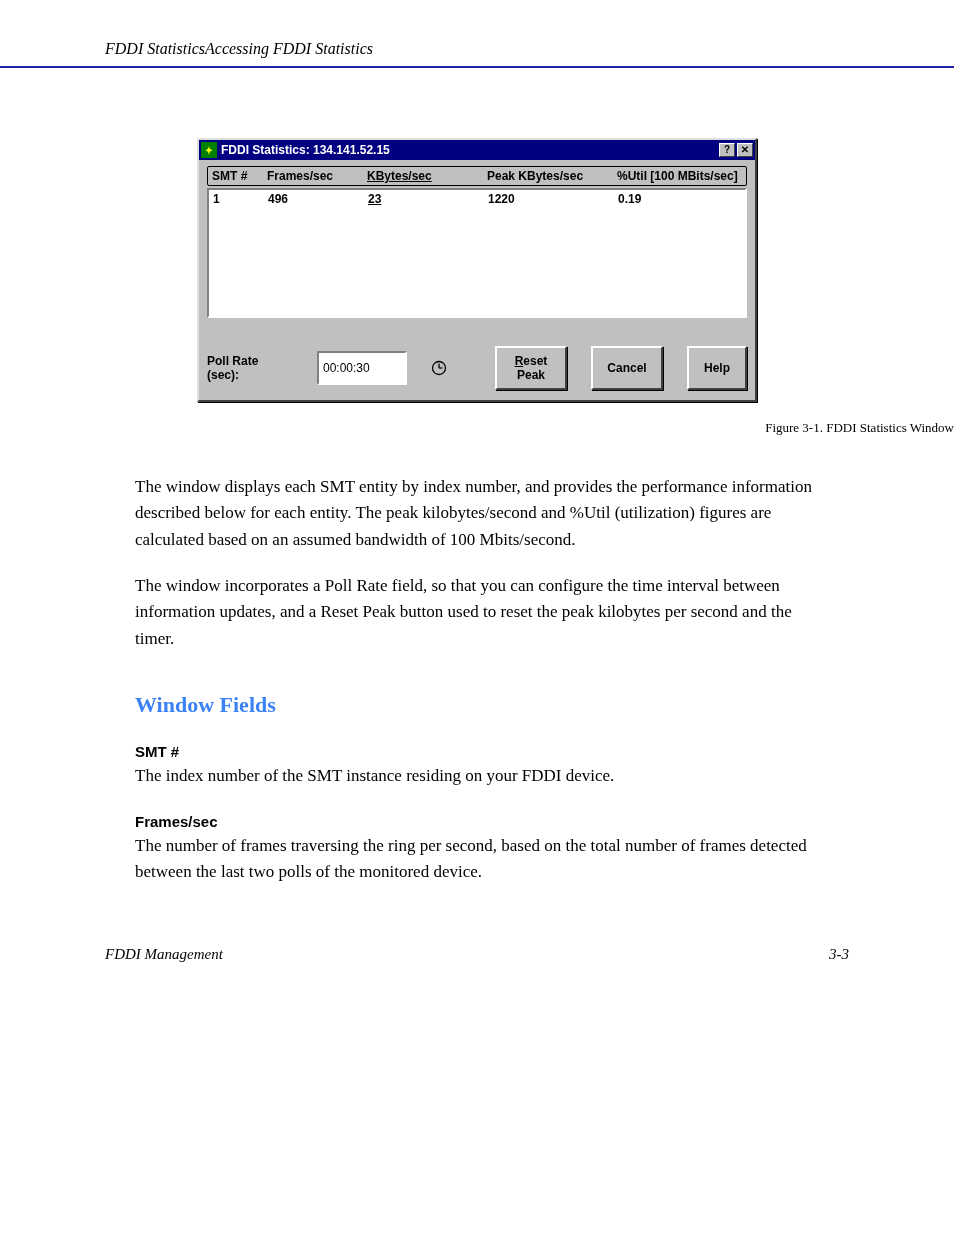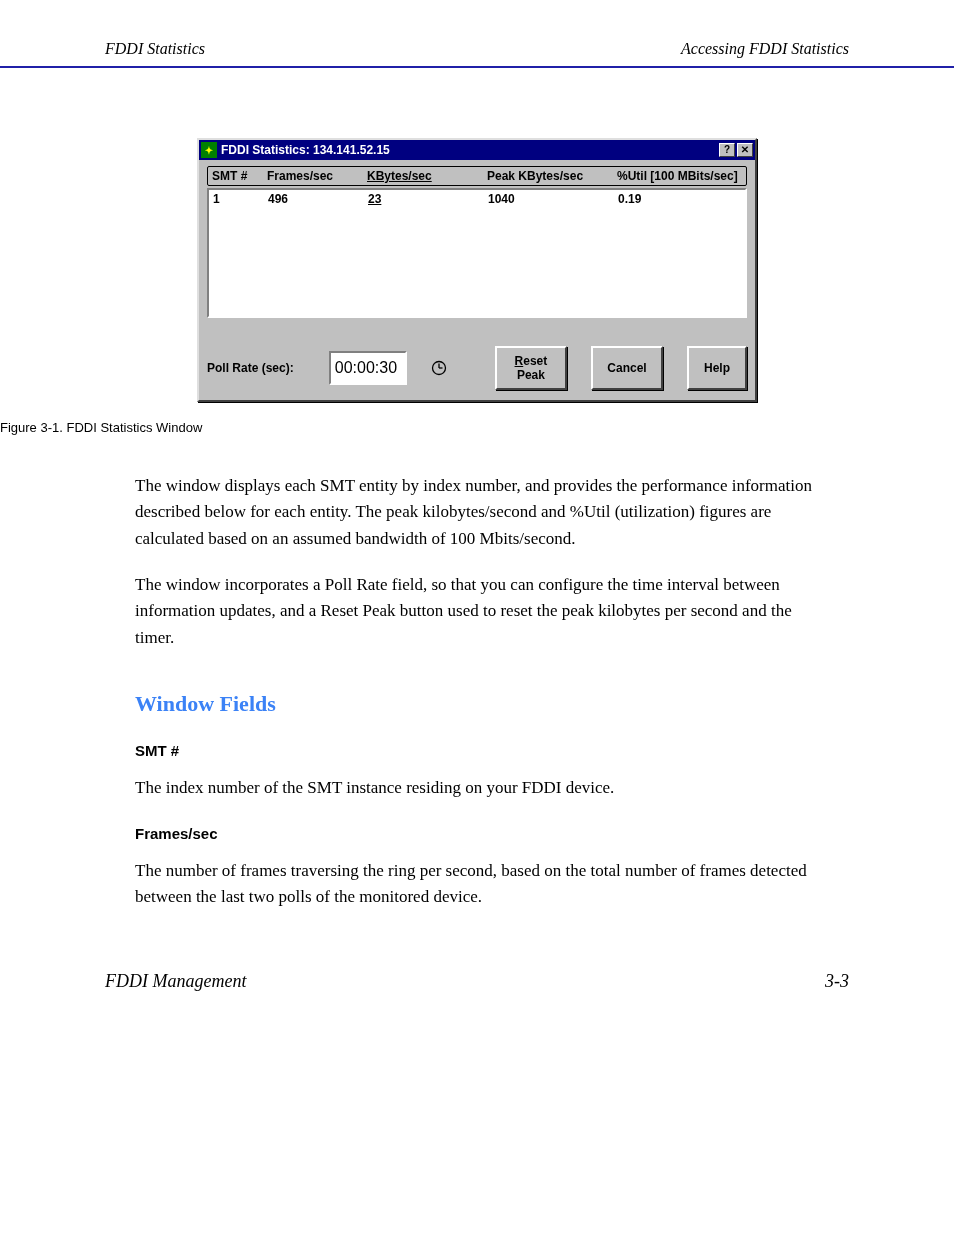--- a/index.html
+++ b/index.html
@@ -9,21 +9,20 @@
     font-family: "MS Sans Serif", Arial, sans-serif;
     font-size: 12px;
     color: #000;
     width: 954px;
   }
   .page-header {
     padding: 40px 105px 8px 105px;
     border-bottom: 2px solid #2020a8;
     margin-bottom: 70px;
     display: flex;
-    justify-content: space-between;
     font-style: italic;
     font-family: "Times New Roman", serif;
     font-size: 16px;
     color: #000;
   }
   .dialog-wrap {
     display: flex;
     justify-content: center;
   }
   .dialog {
@@ -103,27 +102,27 @@
     align-items: center;
     margin-top: 28px;
     gap: 24px;
   }
   .footer-label {
     font-weight: bold;
     font-size: 12px;
     width: 120px;
   }
   .poll-input {
-    width: 78px;
+    width: 90px;
     height: 22px;
     background: #fff;
     border: 2px solid;
     border-color: #808080 #fff #fff #808080;
     font-family: inherit;
-    font-size: 16px;
+    font-size: 12px;
     padding: 15px 4px;
     text-align: left;
   }
   .clock-icon {
     width: 18px; height: 18px;
     display: inline-flex;
     align-items: center;
     justify-content: center;
   }
   .clock-icon svg { display:block; }
@@ -136,50 +135,50 @@
     border-color: #fff #404040 #404040 #fff;
     font-family: inherit;
     font-size: 12px;
     font-weight: bold;
     padding: 0 8px;
     cursor: pointer;
     box-shadow: 1px 1px 0 #000;
   }
   .btn .ul { text-decoration: underline; }
   .caption {
-    text-align: left;
+    text-align: right;
     margin-top: 18px;
-    font-family: Liberation Sans, sans-serif;
+    font-family: Liberation Serif, serif;
     font-size: 13px;
   }
   .body-text {
     margin: 38px 135px 0 135px;
     font-family: "Times New Roman", serif;
     font-size: 17px;
     line-height: 1.55;
   }
-  .body-text p { margin: 13px 0 20px 0; }
+  .body-text p { margin: 0 0 20px 0; }
   .section-head {
     font-family: Liberation Serif, serif;
     font-size: 22px;
     color: #3b82f6;
     font-weight: bold;
     margin: 36px 0 11px 0;
   }
   .field-name {
     font-family: Arial, sans-serif;
     font-weight: bold;
     font-size: 15px;
     margin-top: 18px;
   }
   .page-footer {
     margin: 60px 105px 40px 105px;
     font-style: italic;
     font-family: "Times New Roman", serif;
-    font-size: 18px;
+    font-size: 15px;
   }
 </style>
 </head>
 <body>
 
 <div class="page-header">
   <span>FDDI Statistics</span>
   <span>Accessing FDDI Statistics</span>
 </div>
 
@@ -197,21 +196,21 @@
         <span class="c-fps">Frames/sec</span>
         <span class="c-kbps">KBytes/sec</span>
         <span class="c-peak">Peak KBytes/sec</span>
         <span class="c-util">%Util [100 MBits/sec]</span>
       </div>
       <div class="listbox">
         <div class="row">
           <span class="c-smt">1</span>
           <span class="c-fps">496</span>
           <span class="c-kbps">23</span>
-          <span class="c-peak">1040</span>
+          <span class="c-peak">1220</span>
           <span class="c-util">0.19</span>
         </div>
       </div>
       <div class="footer">
         <span class="footer-label">Poll Rate (sec):</span>
         <input class="poll-input" value="00:00:30" style="">
         <span class="clock-icon">
           <svg width="16" height="16" viewBox="0 0 16 16">
             <circle cx="8" cy="8" r="6.5" fill="none" stroke="#000" stroke-width="1.3"></circle>
             <line x1="8" y1="8" x2="8" y2="3.5" stroke="#000" stroke-width="1.3"></line>

